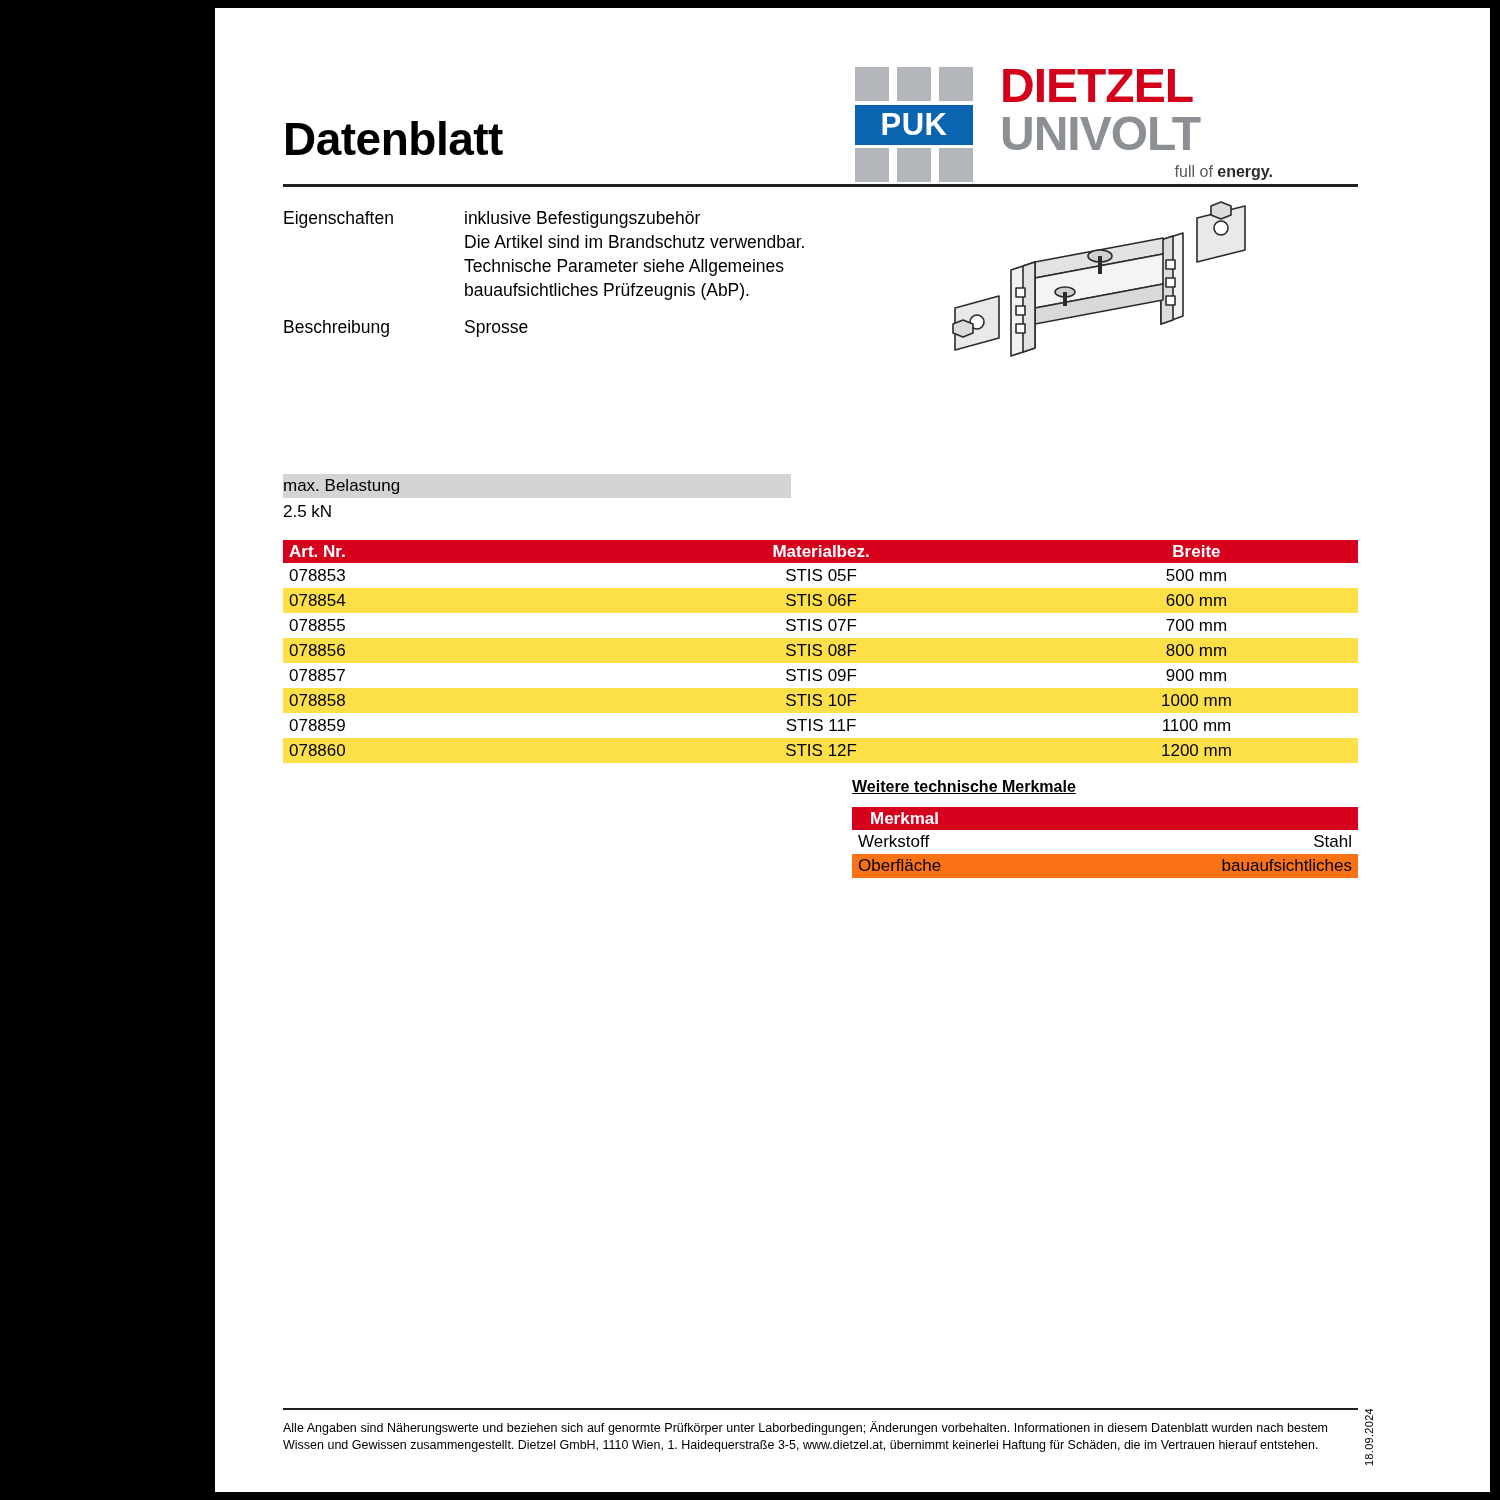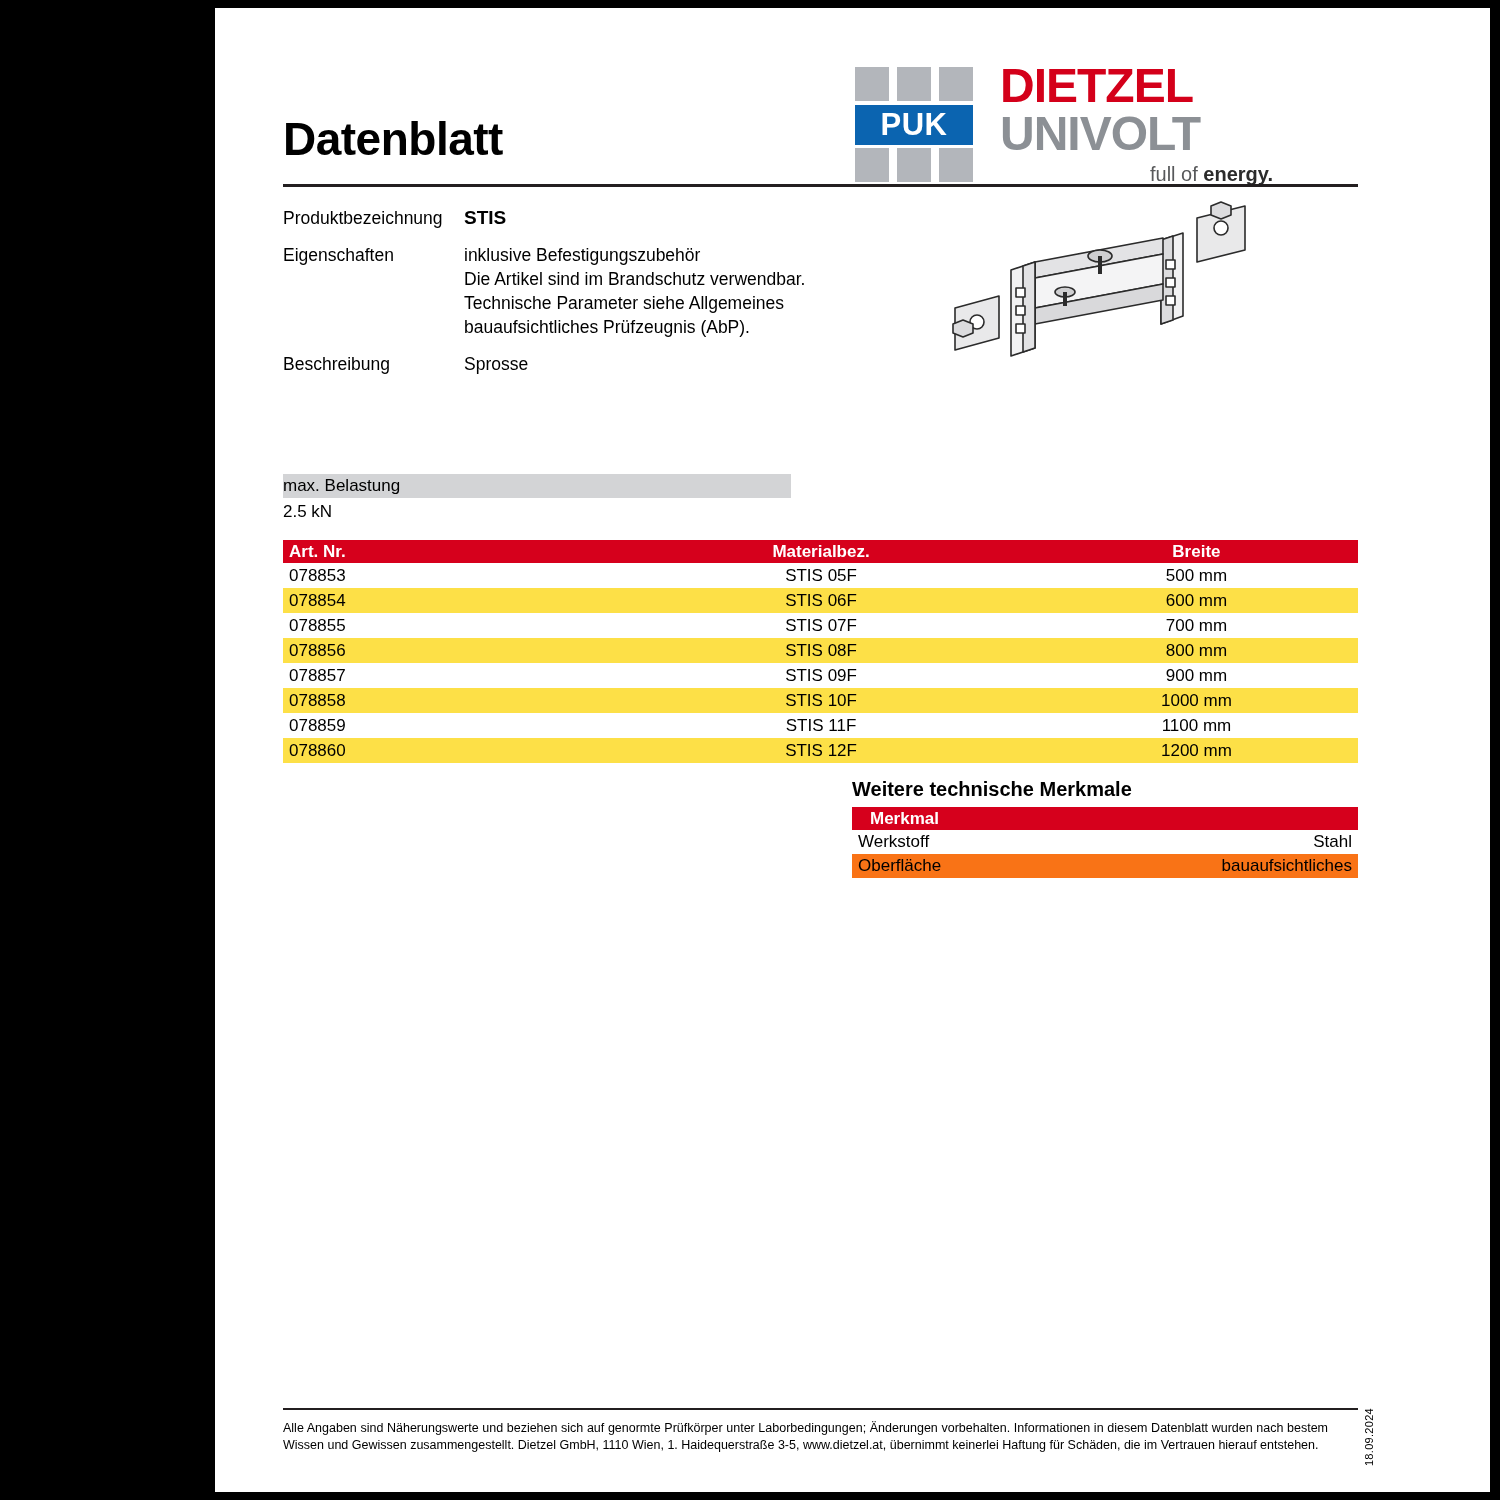--- a/index.html
+++ b/index.html
@@ -98,21 +98,21 @@
     font-weight: bold;
     color: #8c9095;
     letter-spacing: -1px;
     line-height: 48px;
     font-family: "Liberation Sans", sans-serif;
   }
   .dietzel-3 {
     position: absolute;
     right: 2px;
     top: 103px;
-    font-size: 20px;
+    font-size: 16px;
     color: #58595b;
     font-family: "Liberation Sans", sans-serif;
   }
   .dietzel-3 b { color: #2b2b2b; }
 
   .title {
     position: absolute;
     left: 68px;
     top: 104px;
     font-size: 46px;
@@ -222,23 +222,24 @@
   .col-art { width: 320px; text-align: left; padding-left: 6px !important; }
   .col-mat { width: 430px; text-align: center; }
   .col-br  { width: 325px; text-align: center; }
   th.col-art { text-align: left; padding-left: 6px; }
 
   
   .merk-title {
     position: absolute;
     left: 637px;
     top: 770px;
-    font-size: 20px;
-    font-weight: bold;
-    color: #000;
+    font-size: 16px;
+    font-weight: bold;
+    color: #000;
+    text-decoration: underline;
   }
   .table-merk {
     position: absolute;
     left: 637px;
     top: 799px;
     width: 506px;
     border-collapse: collapse;
     font-size: 17px;
   }
   .table-merk th {
@@ -315,24 +316,20 @@
         <div class="dietzel-2">UNIVOLT</div>
         <div class="dietzel-3"><span>full of </span><b>energy.</b></div>
       </div>
     </div>
 
     <div class="title">Datenblatt</div>
     <div class="rule-top"></div>
 
     <div class="meta">
       <div class="meta-row">
-        <div class="meta-label">Produktbezeichnung</div>
-        <div class="meta-value bold">STIS</div>
-      </div>
-      <div class="meta-row">
         <div class="meta-label">Eigenschaften</div>
         <div class="meta-value">inklusive Befestigungszubehör
 Die Artikel sind im Brandschutz verwendbar.
 Technische Parameter siehe Allgemeines
 bauaufsichtliches Prüfzeugnis (AbP).</div>
       </div>
       <div class="meta-row">
         <div class="meta-label">Beschreibung</div>
         <div class="meta-value">Sprosse</div>
       </div>

